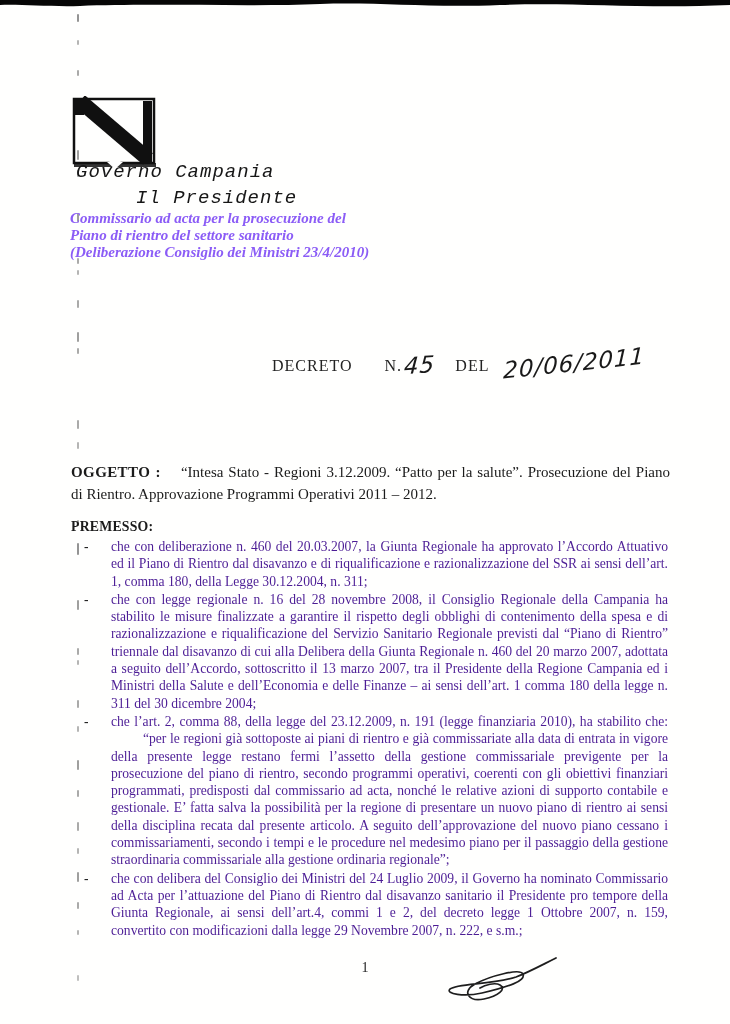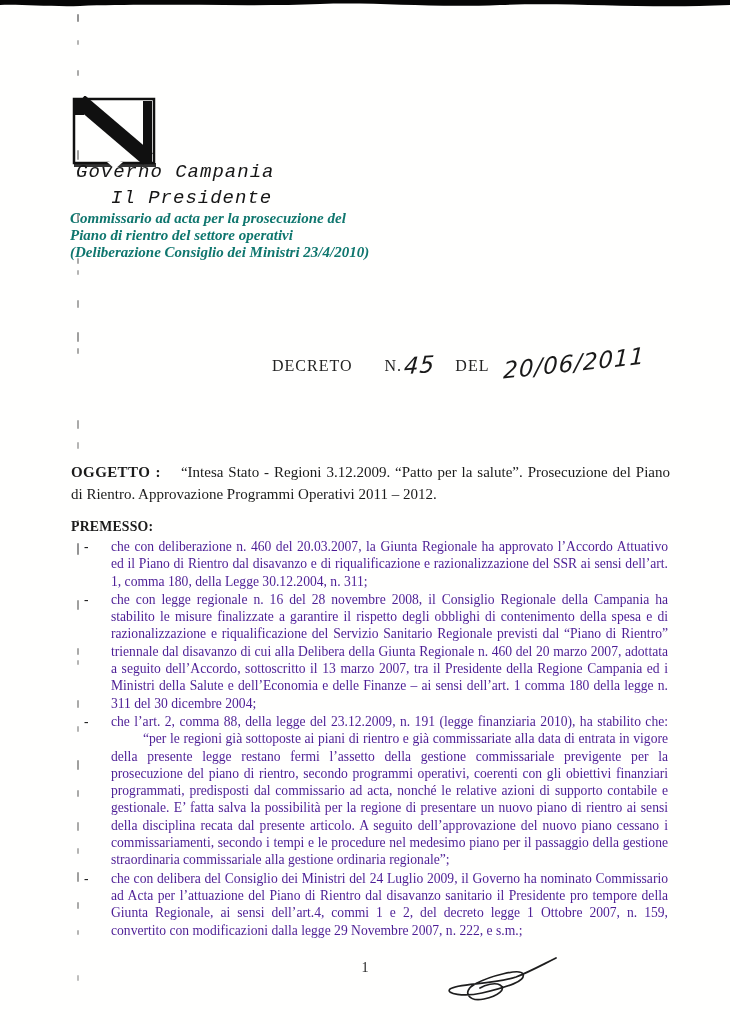--- a/index.html
+++ b/index.html
@@ -13,27 +13,27 @@
   .mark{position:absolute;background:#2a2a2a;border-radius:1px;}
   
   .logo{position:absolute;left:71px;top:96px;}
   
   .org{
     position:absolute;left:76px;top:161px;
     font-family:"Liberation Mono", monospace; font-style:italic;
     font-size:19px; letter-spacing:1px; color:#161616; white-space:nowrap;
   }
   .role{
-    position:absolute;left:111px;top:187px;
+    position:absolute;left:136px;top:187px;
     font-family:"Liberation Mono", monospace; font-style:italic;
     font-size:19px; letter-spacing:1px; color:#161616; white-space:nowrap;
   }
   .commissioner{
     position:absolute;left:70px;top:210px;width:340px;
-    font-weight:bold;font-style:italic;font-size:15px;line-height:17.2px;color:#0f766e;
+    font-weight:bold;font-style:italic;font-size:15px;line-height:17.2px;color:#8b5cf6;
   }
   .commissioner div{white-space:nowrap;}
   
   .decree{
     position:absolute;left:272px;top:350px;white-space:nowrap;
     font-size:16px;letter-spacing:1px;color:#232323;
   }
   .decree .w{margin-right:32px;}
   .decree .n{margin-right:2px;}
   .decree .del{margin:0 10px 0 20px;}
@@ -121,21 +121,21 @@
     <rect x="4" y="3" width="9" height="16" fill="#101010"></rect>
     <path d="M38,65 l6,6 l6,-6 z" fill="#ffffff"></path>
     <rect x="3" y="67" width="82" height="4" fill="#101010" opacity="0.85"></rect>
     <path d="M36,66 l8,7 l8,-7 z" fill="#ffffff"></path>
   </svg>
 
   <div class="org">Governo Campania</div>
   <div class="role">Il Presidente</div>
   <div class="commissioner">
     <div>Commissario ad acta per la prosecuzione del</div>
-    <div>Piano di rientro del settore operativi</div>
+    <div>Piano di rientro del settore sanitario</div>
     <div>(Deliberazione Consiglio dei Ministri 23/4/2010)</div>
   </div>
 
   <div class="decree">
     <span class="w">DECRETO</span><span class="n">N.</span><span class="hand">45</span><span class="del">DEL</span><span class="hand date">20/06/2011</span>
   </div>
 
   <p class="subject"><b>OGGETTO :</b><span class="gap"></span><span>“Intesa Stato - Regioni 3.12.2009. “Patto per la salute”. Prosecuzione del Piano di Rientro.  Approvazione  Programmi Operativi 2011 – 2012.</span></p>
 
   <div class="premesso-label">PREMESSO:</div>

